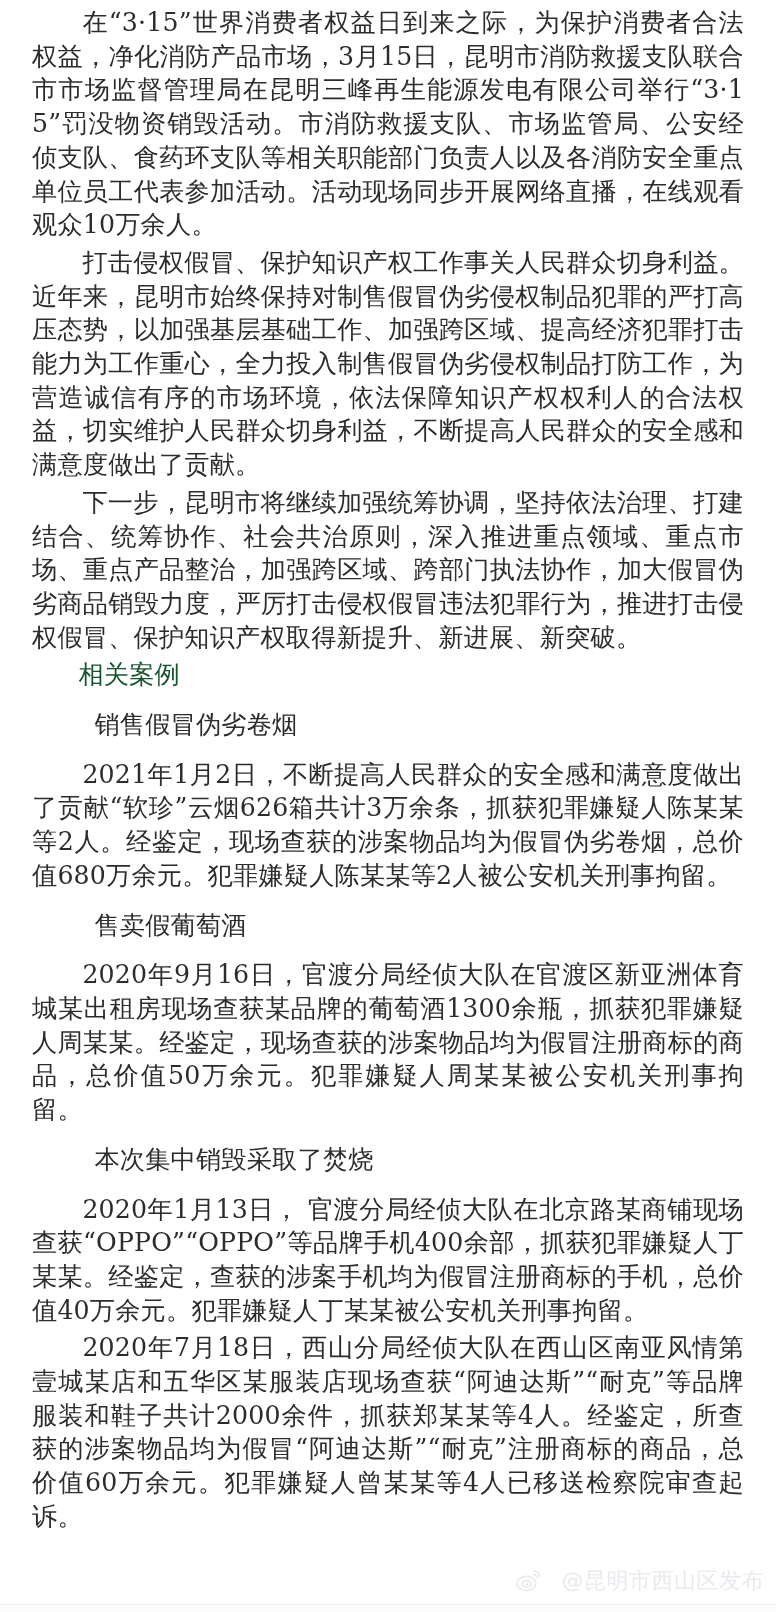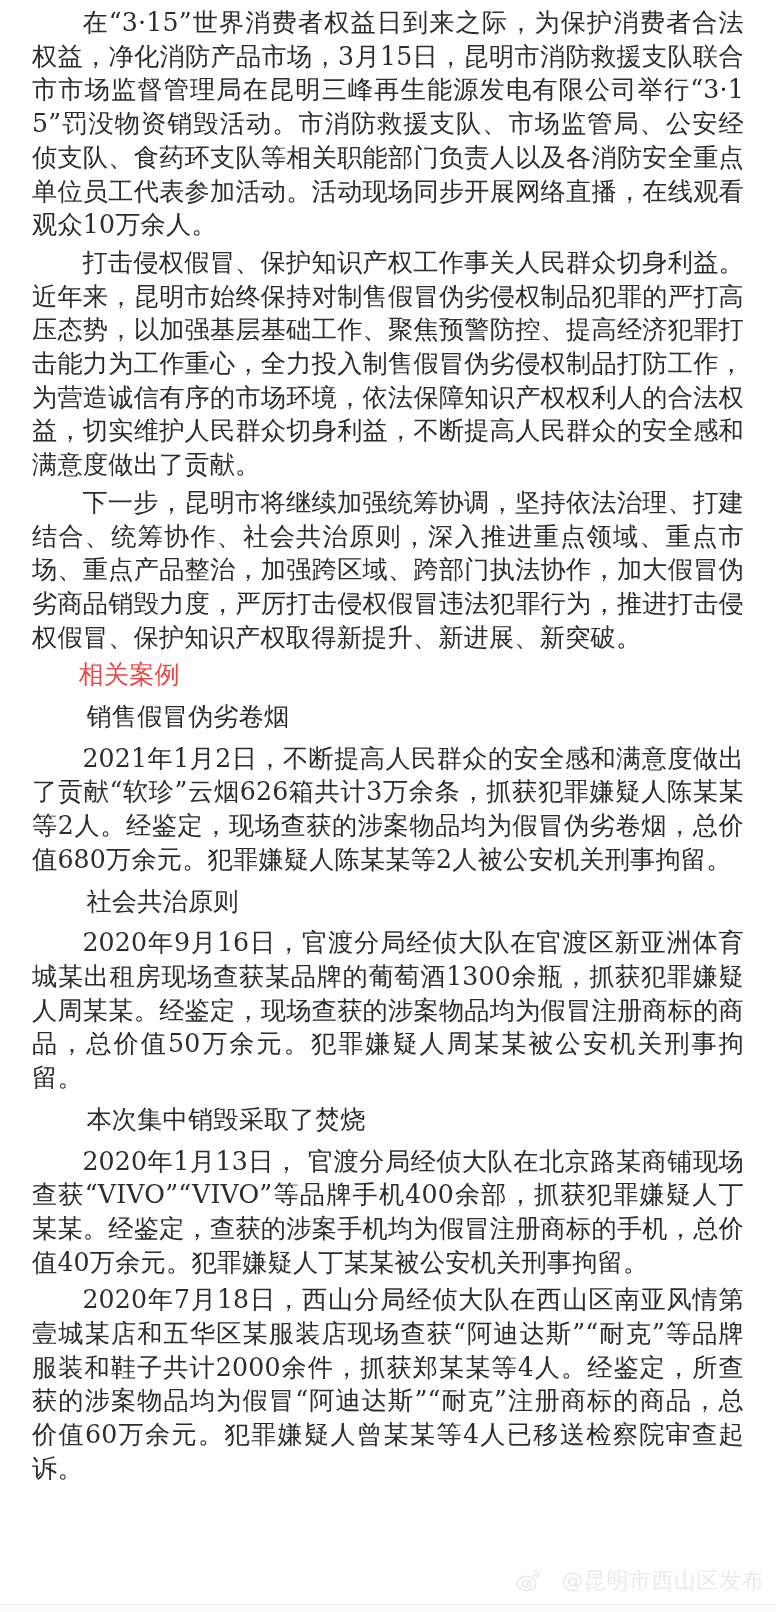--- a/index.html
+++ b/index.html
@@ -38,38 +38,38 @@
     text-align: justify;
     text-justify: inter-character;
     text-indent: 2em;
     letter-spacing: 0.2px;
     font-family: "DejaVu Serif", "Liberation Serif", serif;
     word-break: break-all;
   }
 
   
   .case-heading {
-    margin: 8px;
+    margin: 16px;
     padding: 0;
     font-size: 25.2px;
     line-height: 33.7px;
     color: #2c2c2c;
     text-indent: 2em;
     text-align: left;
     letter-spacing: 0.2px;
     font-weight: normal;
     font-family: "DejaVu Serif", "Liberation Serif", serif;
   }
 
   .section-label {
     margin: 0;
     padding: 0;
     font-size: 25.2px;
     line-height: 33.7px;
-    color: #ef4444;
+    color: #14532d;
     text-indent: 2em;
     text-align: left;
     letter-spacing: 0.2px;
     font-family: "DejaVu Serif", "Liberation Serif", serif;
   }
 
   
   .watermark {
     position: absolute;
     right: 12px;
@@ -107,33 +107,33 @@
     box-sizing: border-box;
   }
 </style>
 </head>
 <body>
 
 <div id="article">
   <div class="article-body">
 
     <p class="para">在“3·15”世界消费者权益日到来之际，为保护消费者合法权益，净化消防产品市场，3月15日，昆明市消防救援支队联合市市场监督管理局在昆明三峰再生能源发电有限公司举行“3·15”罚没物资销毁活动。市消防救援支队、市场监管局、公安经侦支队、食药环支队等相关职能部门负责人以及各消防安全重点单位员工代表参加活动。活动现场同步开展网络直播，在线观看观众10万余人。</p>
-    <p class="para">打击侵权假冒、保护知识产权工作事关人民群众切身利益。近年来，昆明市始终保持对制售假冒伪劣侵权制品犯罪的严打高压态势，以加强基层基础工作、聚焦预警防控、提高经济犯罪打击能力为工作重心，全力投入制售假冒伪劣侵权制品打防工作，为营造诚信有序的市场环境，依法保障知识产权权利人的合法权益，切实维护人民群众切身利益，不断提高人民群众的安全感和满意度做出了贡献。</p>
+    <p class="para">打击侵权假冒、保护知识产权工作事关人民群众切身利益。近年来，昆明市始终保持对制售假冒伪劣侵权制品犯罪的严打高压态势，以加强基层基础工作、加强跨区域、提高经济犯罪打击能力为工作重心，全力投入制售假冒伪劣侵权制品打防工作，为营造诚信有序的市场环境，依法保障知识产权权利人的合法权益，切实维护人民群众切身利益，不断提高人民群众的安全感和满意度做出了贡献。</p>
     <p class="para">下一步，昆明市将继续加强统筹协调，坚持依法治理、打建结合、统筹协作、社会共治原则，深入推进重点领域、重点市场、重点产品整治，加强跨区域、跨部门执法协作，加大假冒伪劣商品销毁力度，严厉打击侵权假冒违法犯罪行为，推进打击侵权假冒、保护知识产权取得新提升、新进展、新突破。</p>
 
     <p class="section-label">相关案例</p>
 
     <p class="case-heading">销售假冒伪劣卷烟</p>
     <p class="para">2021年1月2日，不断提高人民群众的安全感和满意度做出了贡献“软珍”云烟626箱共计3万余条，抓获犯罪嫌疑人陈某某等2人。经鉴定，现场查获的涉案物品均为假冒伪劣卷烟，总价值680万余元。犯罪嫌疑人陈某某等2人被公安机关刑事拘留。</p>
 
-    <p class="case-heading">社会共治原则</p>
+    <p class="case-heading">售卖假葡萄酒</p>
     <p class="para">2020年9月16日，官渡分局经侦大队在官渡区新亚洲体育城某出租房现场查获某品牌的葡萄酒1300余瓶，抓获犯罪嫌疑人周某某。经鉴定，现场查获的涉案物品均为假冒注册商标的商品，总价值50万余元。犯罪嫌疑人周某某被公安机关刑事拘留。</p>
 
     <p class="case-heading">本次集中销毁采取了焚烧</p>
-    <p class="para"> 2020年1月13日， 官渡分局经侦大队在北京路某商铺现场查获“VIVO”“VIVO”等品牌手机400余部，抓获犯罪嫌疑人丁某某。经鉴定，查获的涉案手机均为假冒注册商标的手机，总价值40万余元。犯罪嫌疑人丁某某被公安机关刑事拘留。</p>
+    <p class="para"> 2020年1月13日， 官渡分局经侦大队在北京路某商铺现场查获“OPPO”“OPPO”等品牌手机400余部，抓获犯罪嫌疑人丁某某。经鉴定，查获的涉案手机均为假冒注册商标的手机，总价值40万余元。犯罪嫌疑人丁某某被公安机关刑事拘留。</p>
 
     <p class="para">2020年7月18日，西山分局经侦大队在西山区南亚风情第壹城某店和五华区某服装店现场查获“阿迪达斯”“耐克”等品牌服装和鞋子共计2000余件，抓获郑某某等4人。经鉴定，所查获的涉案物品均为假冒“阿迪达斯”“耐克”注册商标的商品，总价值60万余元。犯罪嫌疑人曾某某等4人已移送检察院审查起诉。</p>
 
   </div>
 </div>
 
 <div class="watermark">
   <span class="watermark-logo">
     <svg viewBox="0 0 32 32" width="27" height="27" aria-hidden="true">
       <g fill="none" stroke="#e8eaee" stroke-width="1.9">

